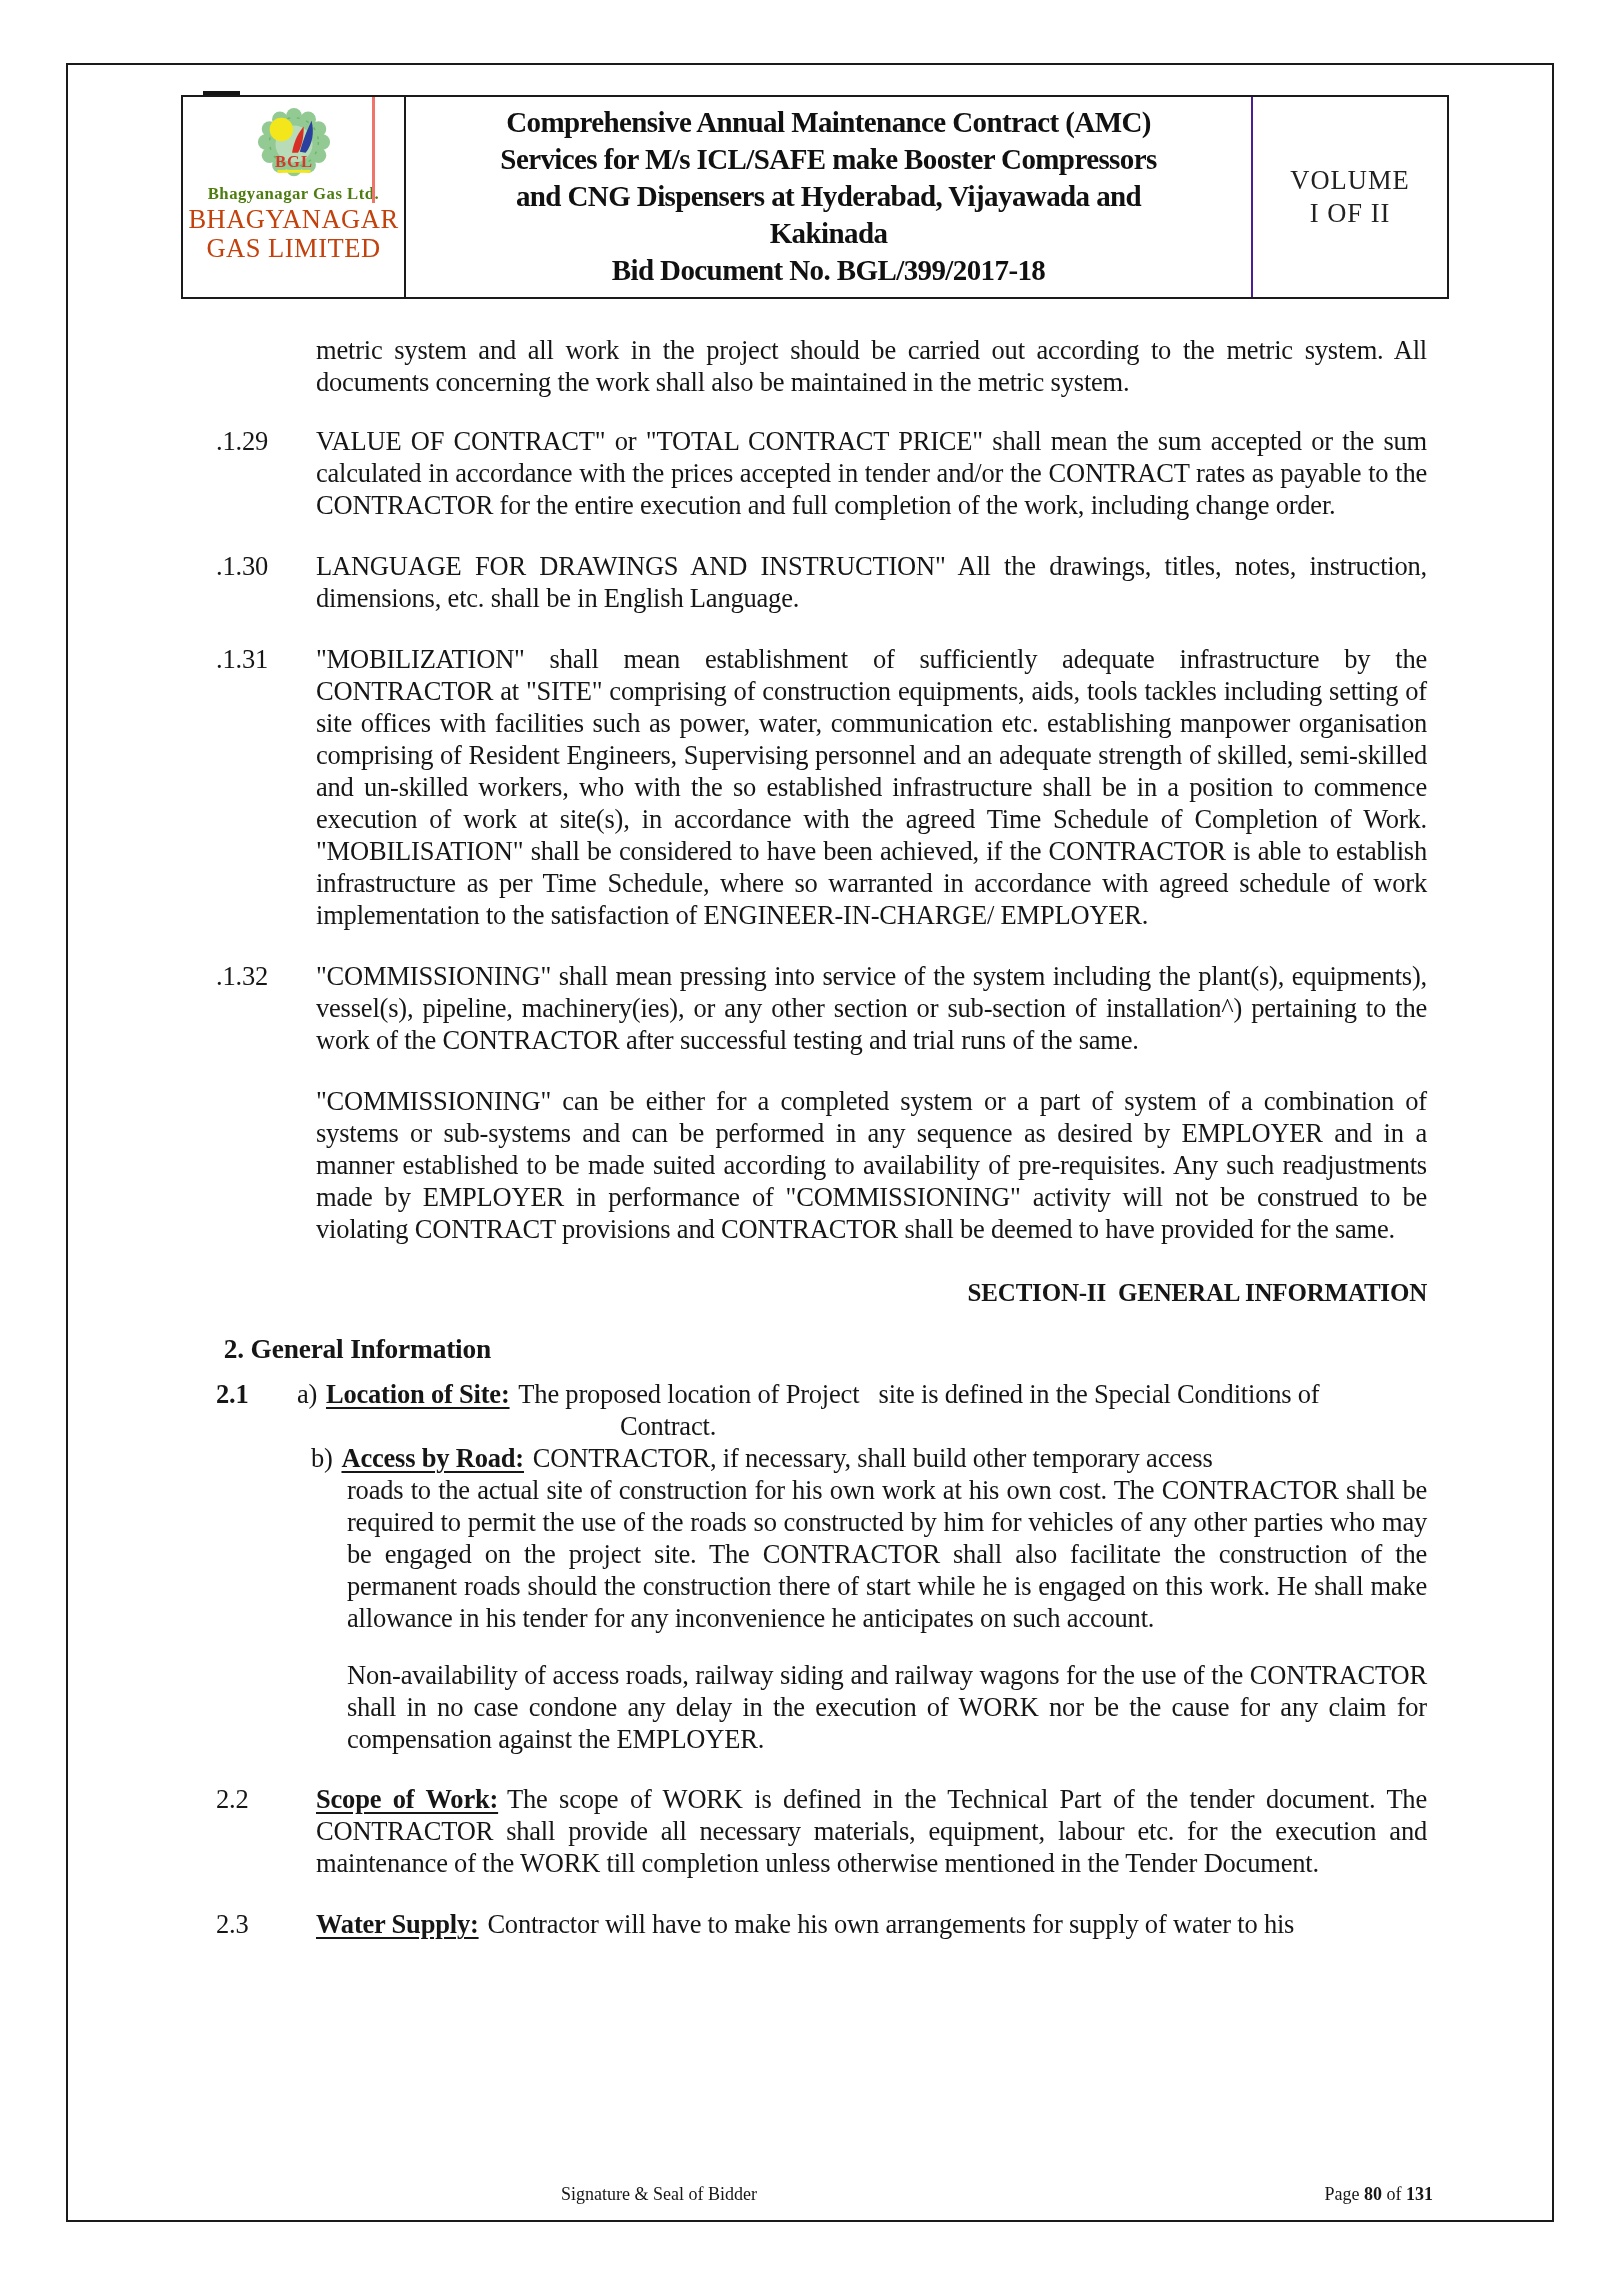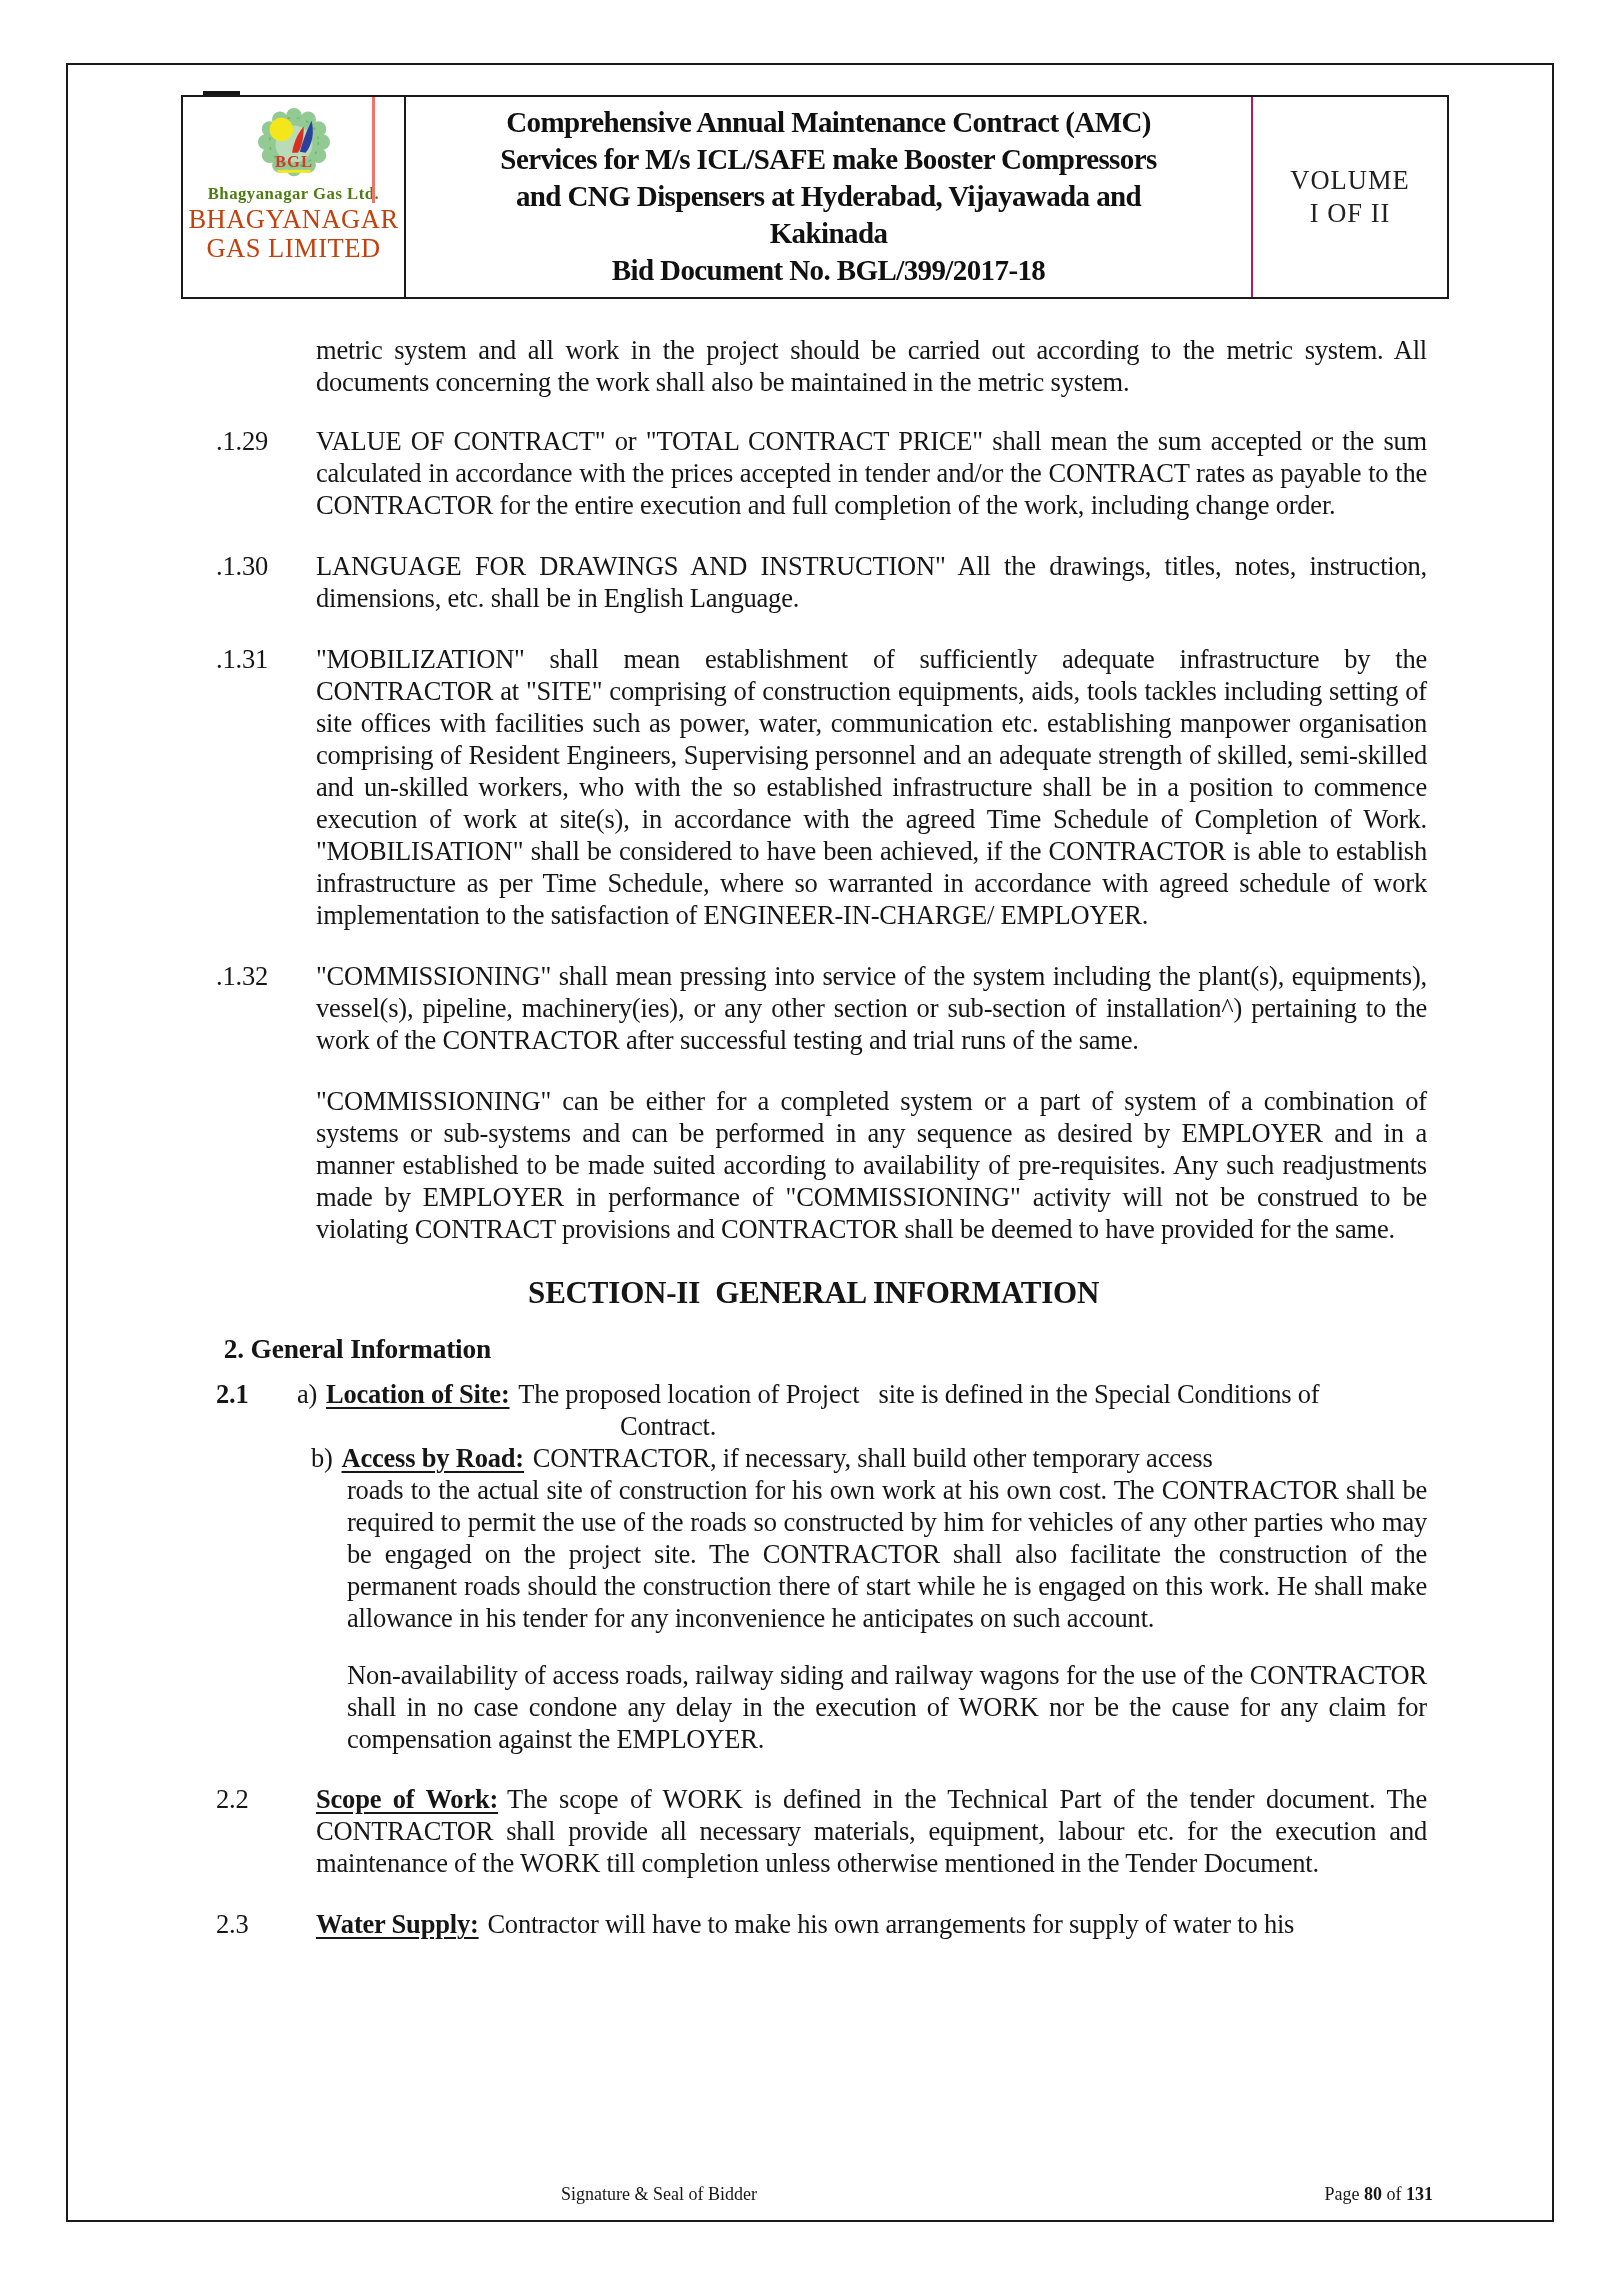--- a/index.html
+++ b/index.html
@@ -12,21 +12,21 @@
     position:absolute;left:66px;top:63px;width:1484px;height:2155px;
     border:2.9px solid #1a1a1a;background:#ffffff;
   }
   
   .header-table{
     position:absolute;left:181px;top:95px;width:1264px;height:200px;
     border:2.9px solid #1a1a1a;display:flex;background:#fff;
   }
   .hcell{height:100%;box-sizing:border-box;}
   .hcell1{width:223px;border-right:2px solid #1a1a1a;position:relative;text-align:center;}
-  .hcell2{width:847px;border-right:2px solid #be185d;text-align:center;padding-top:6.9px;box-sizing:border-box;}
+  .hcell2{width:847px;border-right:2px solid #4c1d95;text-align:center;padding-top:6.9px;box-sizing:border-box;}
   .hcell3{flex:1;display:flex;flex-direction:column;align-items:center;justify-content:center;}
   .title-line{
     font-weight:bold;font-size:29px;line-height:37px;letter-spacing:-0.6px;color:#111;
   }
   .volume-line{font-size:26.5px;line-height:33px;letter-spacing:1px;color:#222;}
   .emblem{display:block;margin:9.8px auto 0 auto;}
   .logo-caption{font-size:16.7px;line-height:17.6px;color:#4d7c0f;font-weight:bold;letter-spacing:0.5px;margin-top:0px;}
   .company-name{font-size:26.5px;line-height:29px;letter-spacing:0.5px;color:#c2410c;margin-top:2.9px;}
   .red-line-artifact{position:absolute;left:189px;top:0px;width:2.9px;height:106px;background:#ef756b;}
   .artifact-topbar{position:absolute;left:203px;top:91px;width:37px;height:5.9px;background:#151515;}
@@ -37,21 +37,21 @@
     font-size:26.5px;line-height:32px;letter-spacing:-0.2px;
   }
   .row{display:flex;}
   .num{width:100px;flex:none;}
   .num-narrow{width:81px;flex:none;font-weight:bold;}
   .txt{flex:1;text-align:justify;}
   .p-plain{padding-left:100px;text-align:justify;}
   .mb28{margin-bottom:27.4px;} .mb30{margin-bottom:29px;} .mb32{margin-bottom:31px;}
   .mb24{margin-bottom:23.5px;} .mb26{margin-bottom:25.5px;} .mb4{margin-bottom:12px;}
   .section-heading{
-    text-align:center;font-weight:bold;font-size:31px;line-height:33px;margin-left:-15.7px;
+    text-align:right;font-weight:bold;font-size:25px;line-height:33px;margin-left:-15.7px;
   }
   .general-heading{font-weight:bold;font-size:27.4px;line-height:33px;padding-left:7.8px;}
   .marker{margin-right:8.8px;}
   .lbl{font-weight:bold;text-decoration:underline;text-decoration-thickness:2px;text-underline-offset:3.9px;margin-right:8.8px;}
   .nowrap{white-space:nowrap;}
   .contract-line{padding-left:323px;}
   .b-block{padding-left:95px;}
   .b-rest{padding-left:36px;text-align:justify;}
   .nonavail{padding-left:131px;text-align:justify;}
   

